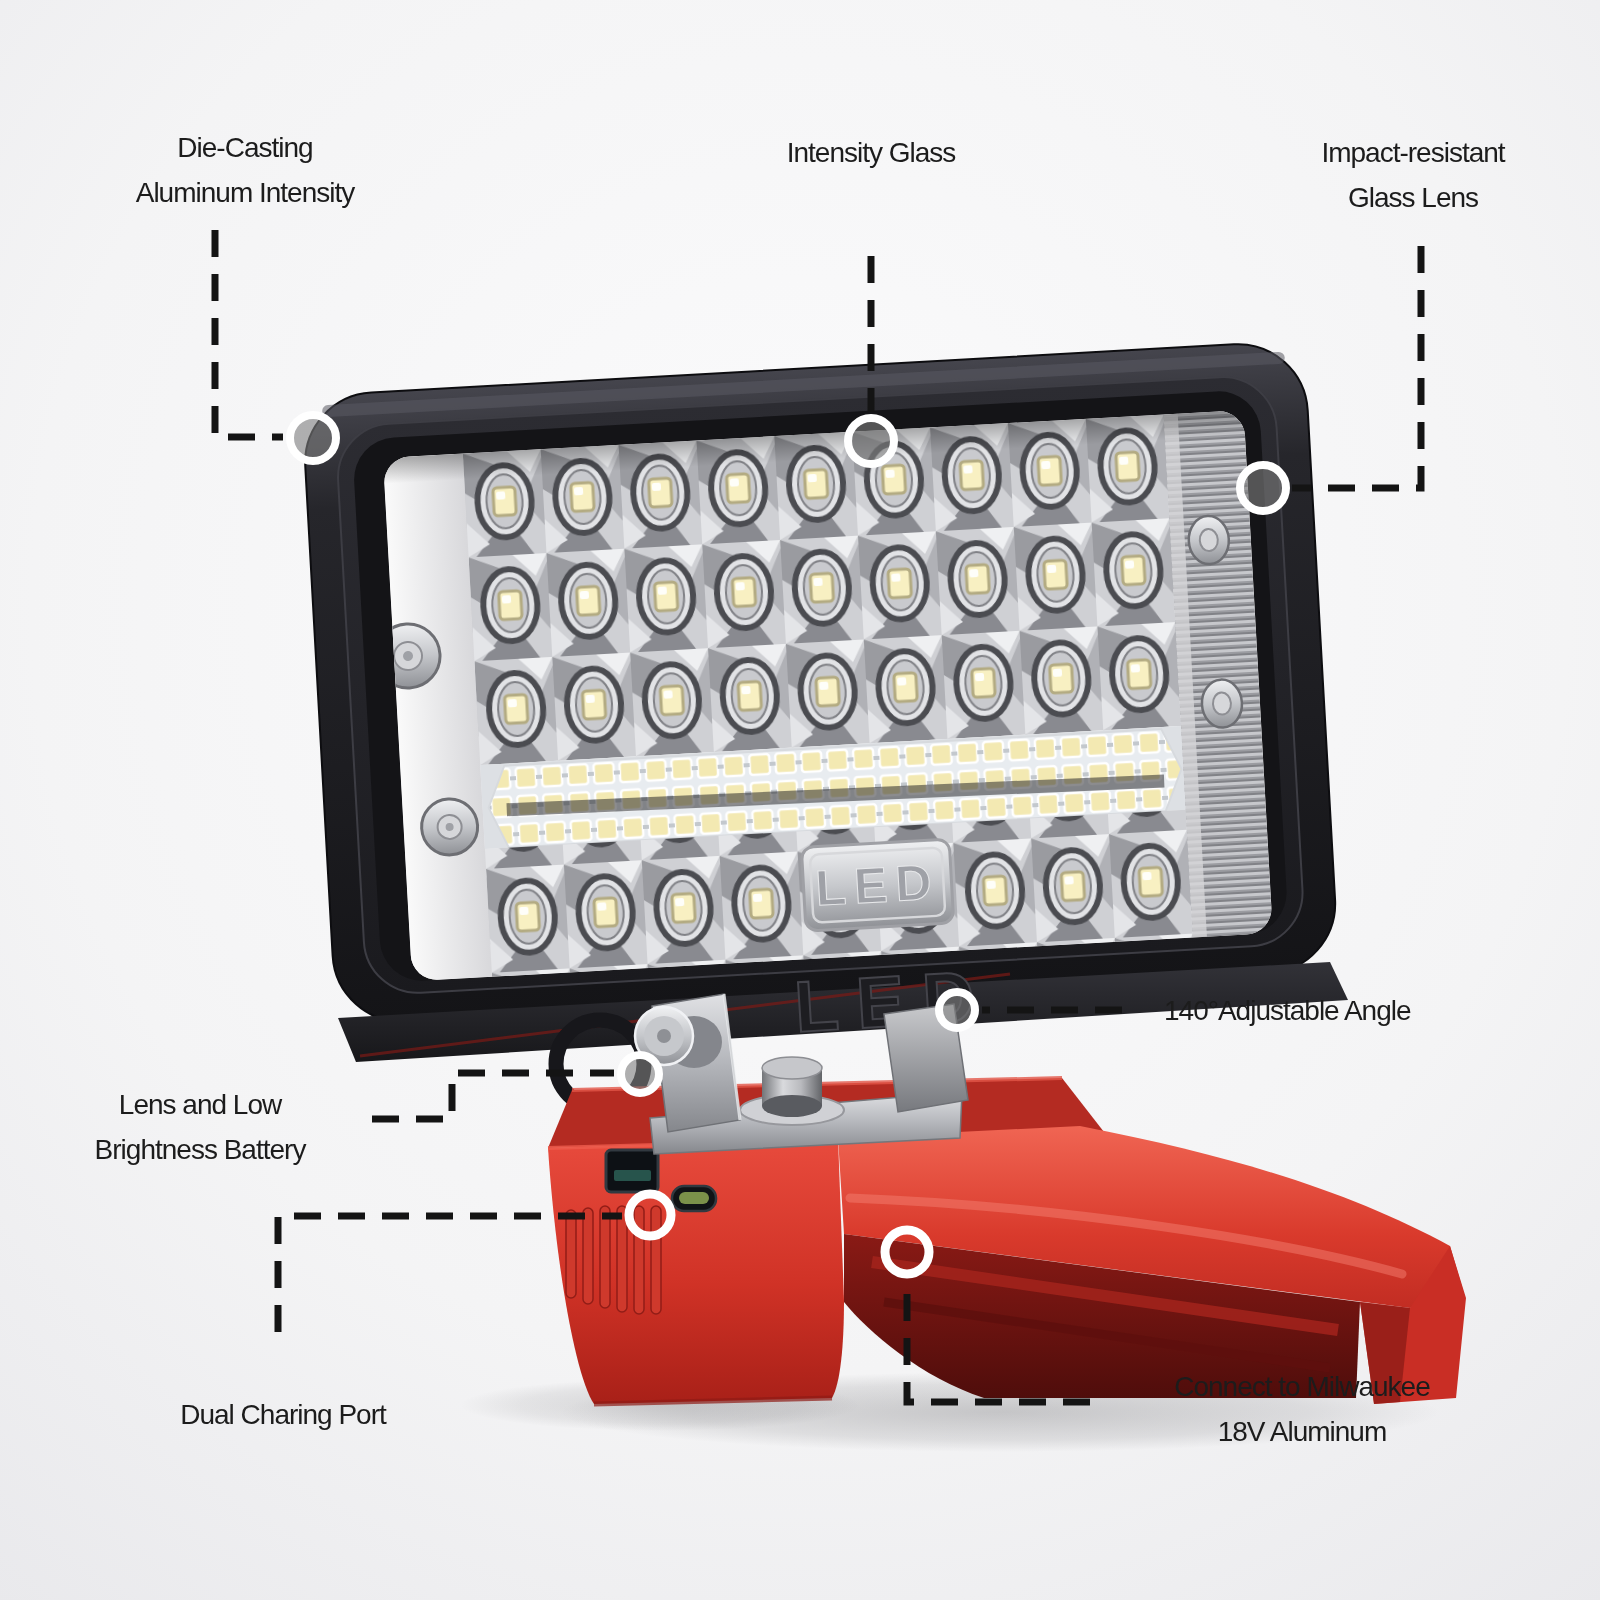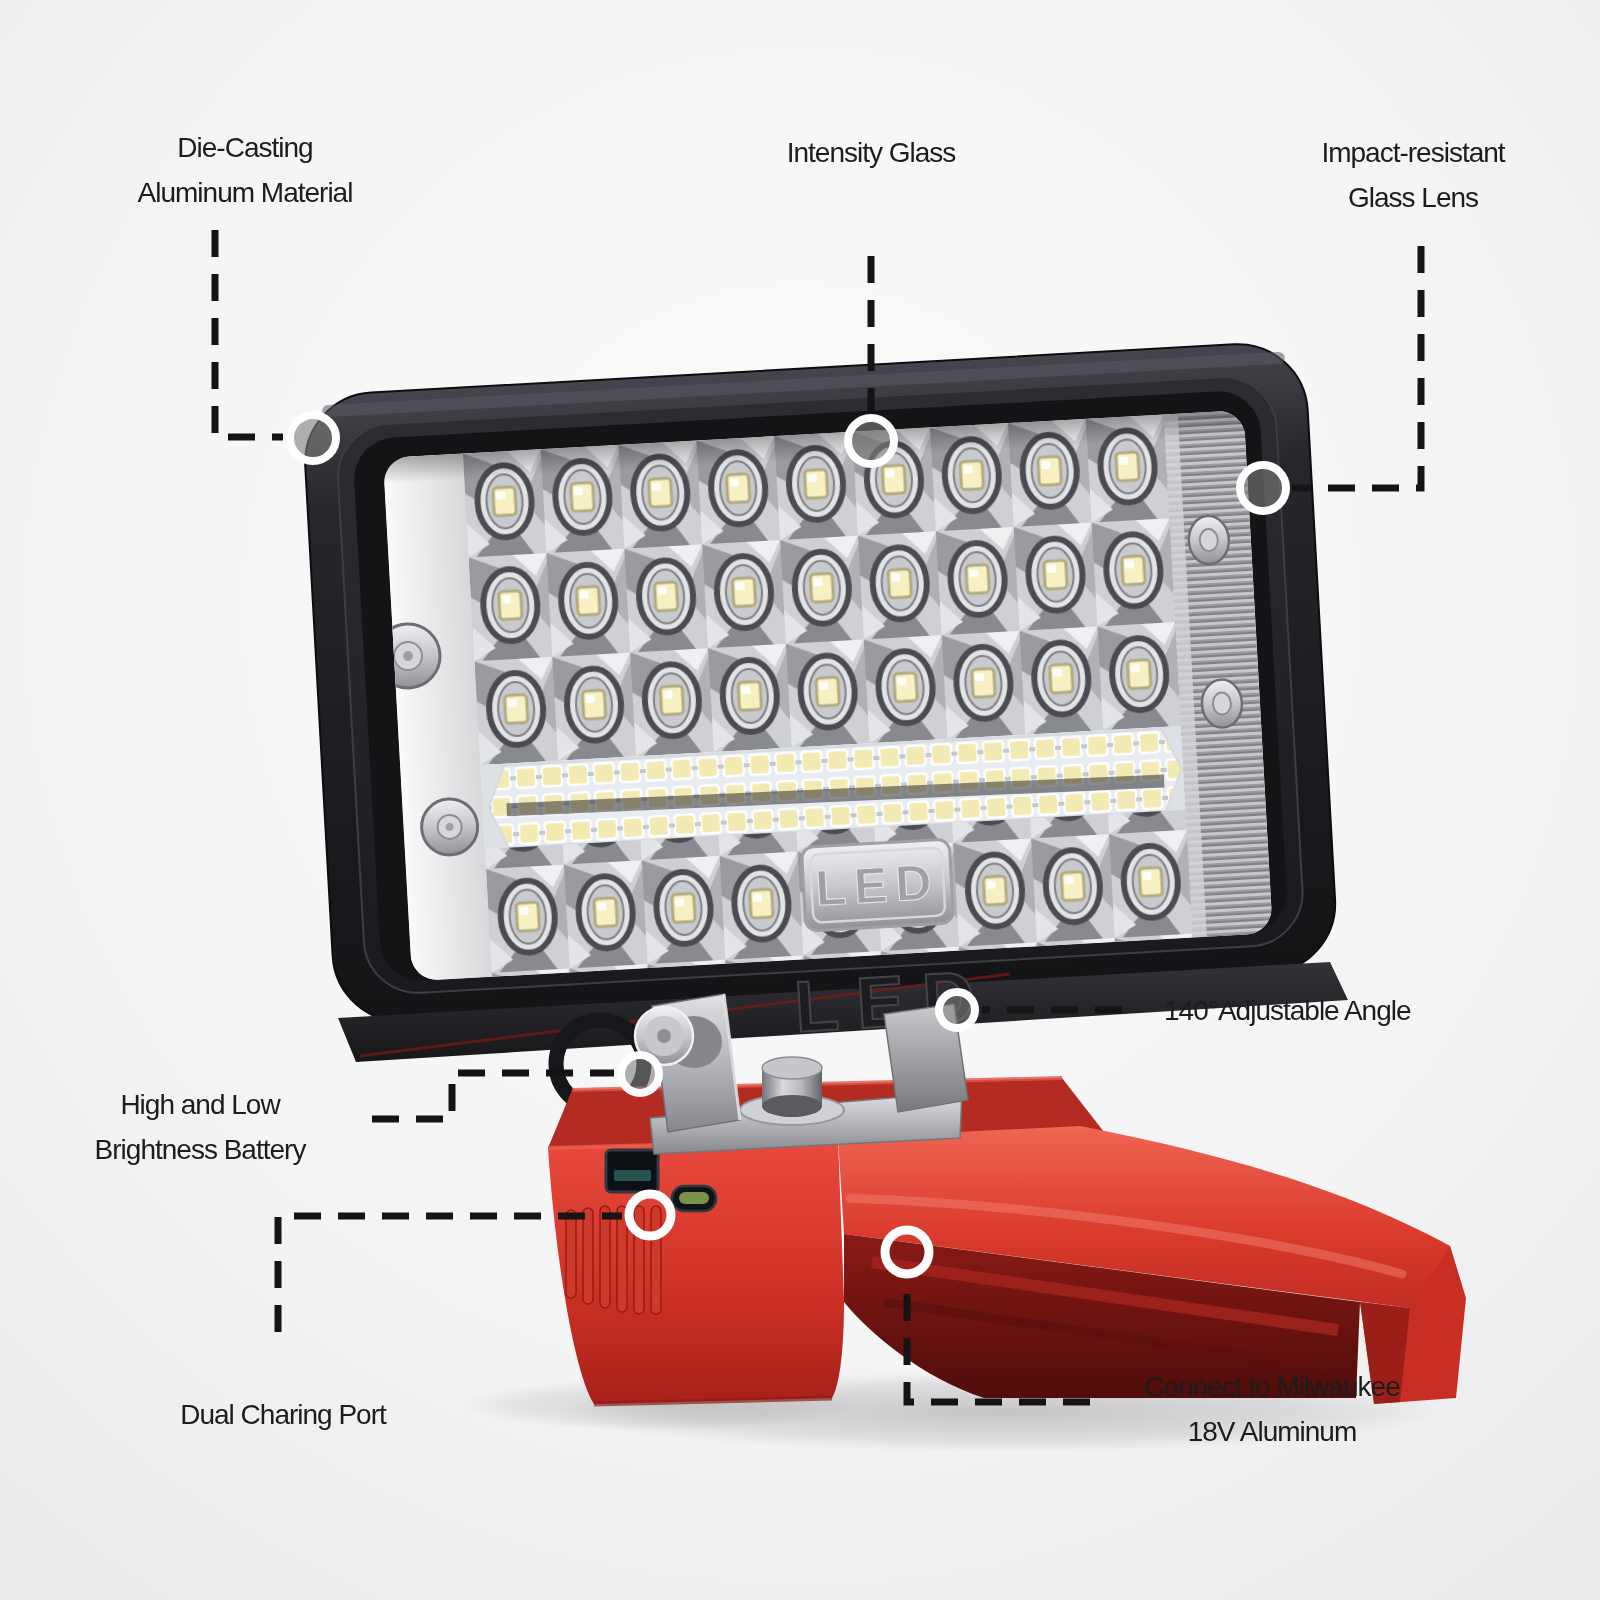--- a/index.html
+++ b/index.html
@@ -276,43 +276,43 @@
     <path class="leader" d="M278 1332 V1216 H622"></path>
     <circle class="marker-open" cx="650" cy="1215" r="21"></circle>
 
     <path class="leader" d="M1090 1402 H907 V1280"></path>
     <circle class="marker-open" cx="907" cy="1252" r="22"></circle>
   </g>
 </svg>
 
   <div class="callout" style="left:35px; top:125px; width:420px;">
     <span>Die-Casting</span>
-    <span>Aluminum Material</span>
+    <span>Aluminum Intensity</span>
   </div>
 
   <div class="callout" style="left:656px; top:130px; width:430px;">
     <span>Intensity Glass</span>
   </div>
 
   <div class="callout" style="left:1198px; top:130px; width:430px;">
     <span>Impact-resistant</span>
     <span>Glass Lens</span>
   </div>
 
   <div class="callout left-align" style="left:1128px; top:988px; width:465px;margin-left:36px;">
     <span>140°Adjustable Angle</span>
   </div>
 
   <div class="callout" style="left:0px; top:1082px; width:400px;">
-    <span>High and Low</span>
+    <span>Lens and Low</span>
     <span>Brightness Battery</span>
   </div>
 
   <div class="callout" style="left:73px; top:1392px; width:420px;">
     <span>Dual Charing Port</span>
   </div>
 
-  <div class="callout" style="left:1057px; top:1364px; width:430px;">
+  <div class="callout" style="left:1087px; top:1364px; width:430px;">
     <span>Connect to Milwaukee</span>
     <span>18V Aluminum</span>
   </div>
 
 </div>
 
 </body></html>

